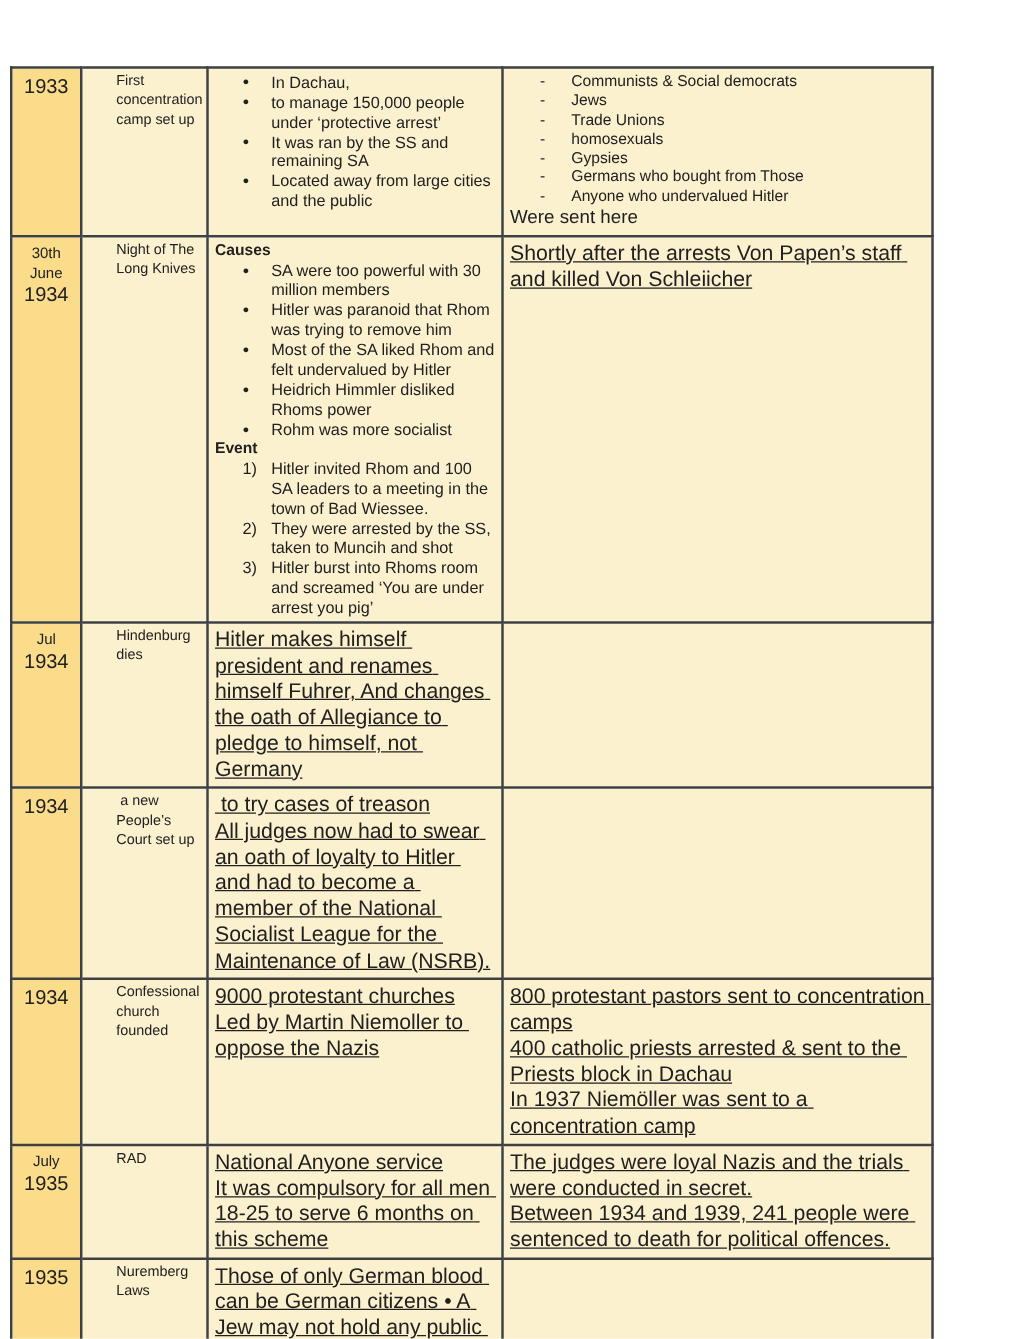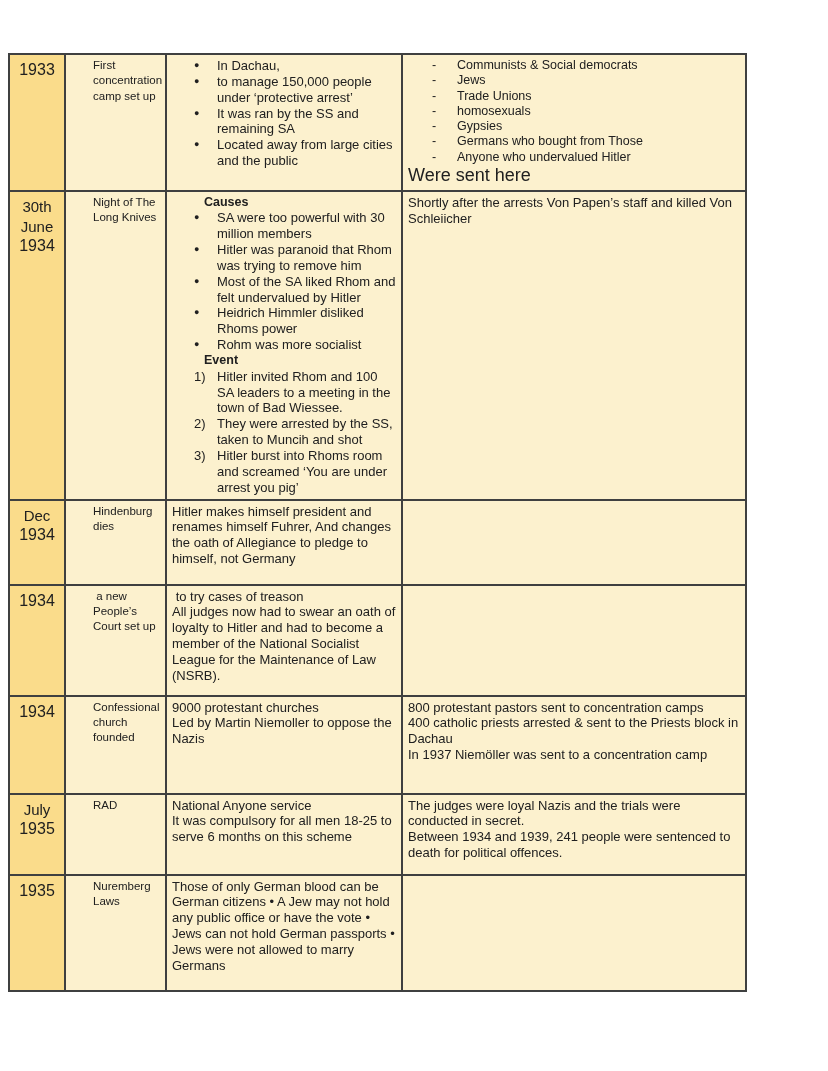--- a/index.html
+++ b/index.html
@@ -11,26 +11,26 @@
   .page{position:relative;width:828px;height:1071px;background:#ffffff;}
   table.doc-table{
     position:absolute;left:8px;top:53px;width:737px;
     border-collapse:collapse;table-layout:fixed;
   }
   td{
     border:2px solid #3f4040;vertical-align:top;
     padding:3px 5px;background:#fcf1ce;overflow:hidden;
   }
   td.date-cell{background:#fadc8b;text-align:center;padding-top:5px;}
-  .month{font-size:15px;line-height:1.32;}
+  .month{font-size:12px;line-height:1.32;}
   .year{font-size:16px;line-height:1.25;}
   .event-text{font-size:11.5px;line-height:1.33;white-space:pre-wrap;margin-left:22px;}
-  .body-text{font-size:13px;line-height:1.22;white-space:pre-wrap;}
-  .small-text{font-size:18px;line-height:1.22;white-space:pre-wrap;}
-  .label{font-size:12.5px;font-weight:bold;line-height:1.25;margin-left:32px;}
+  .body-text{font-size:17px;line-height:1.22;white-space:pre-wrap;text-decoration:underline;}
+  .small-text{font-size:15px;line-height:1.22;white-space:pre-wrap;}
+  .label{font-size:12.5px;font-weight:bold;line-height:1.25;}
   .li{display:flex;font-size:13px;line-height:1.22;}
   .li .m{flex:none;margin-left:22px;width:23px;}
   .li .m.bullet{font-size:9px;line-height:15.6px;}
   .li .t{flex:1;white-space:pre-wrap;}
   .dl .li{font-size:12.5px;}
   .dl .li .m{margin-left:24px;width:25px;}
 </style>
 </head>
 <body>
 
@@ -154,21 +154,21 @@
               </div>
         </div>
       </td>
       <td>
         <div class="body-text">Shortly after the arrests Von Papen’s staff and killed Von Schleiicher</div>
       </td>
     </tr>
 
     <tr style="height:85px">
       <td class="date-cell">
-        <div class="month">Dec</div>
+        <div class="month">Jul</div>
         <div class="year">1934</div>
       </td>
       <td>
         <div class="event-text">Hindenburg dies</div>
       </td>
       <td>
         <div class="body-text">Hitler makes himself president and renames himself Fuhrer, And changes the oath of Allegiance to pledge to himself, not Germany</div>
       </td>
       <td>
         <div class="body-text"></div>

